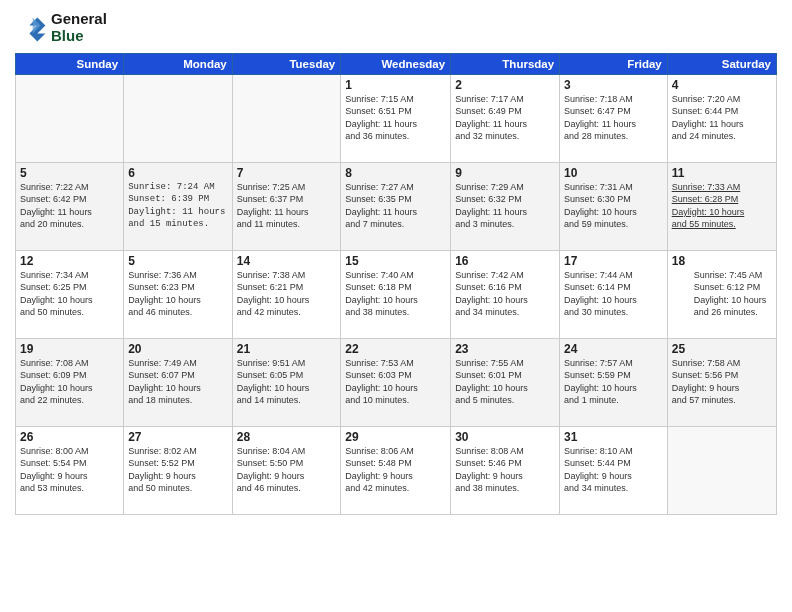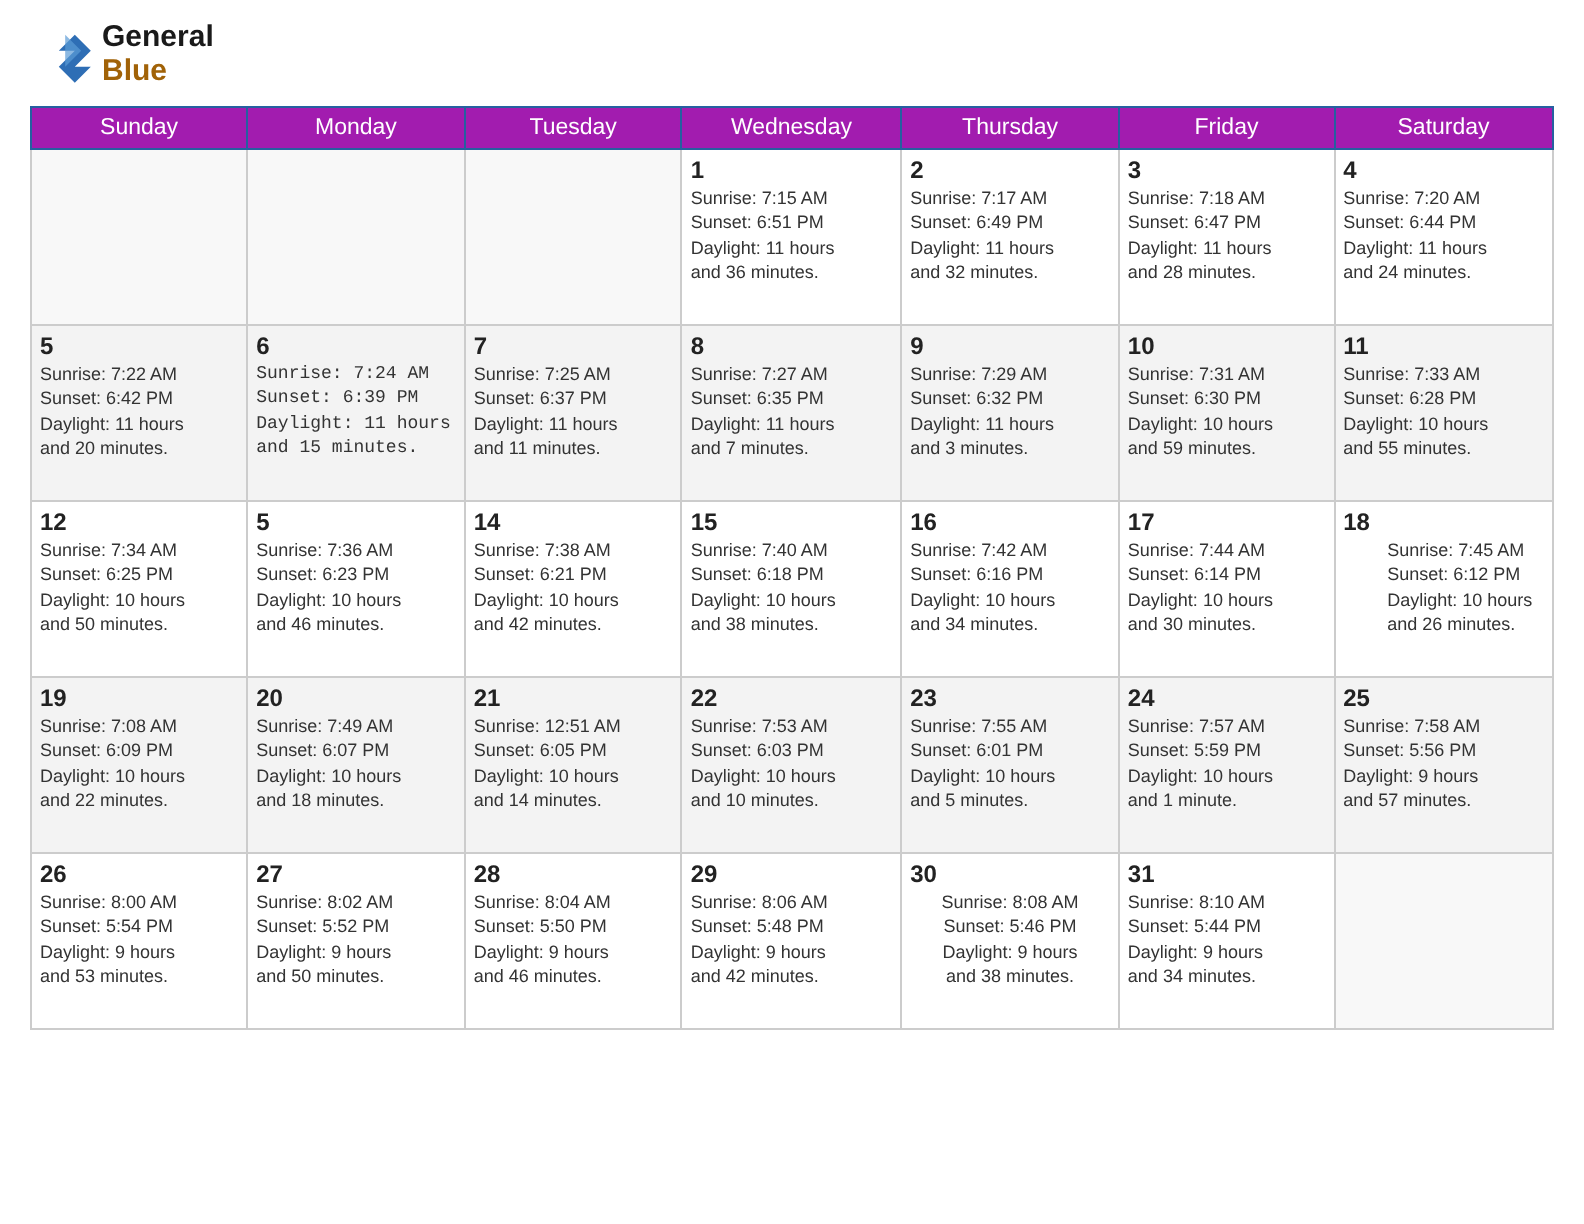--- a/index.html
+++ b/index.html
@@ -42,26 +42,26 @@
     .subtitle {
       font-size: 13px;
       color: #555;
     }
     .calendar {
       width: 100%;
       border-collapse: collapse;
       border: 1px solid #ccc;
     }
     .calendar th {
-      background: #a21caf;
+      background: #1d4ed8;
       color: #fff;
       font-size: 11.5px;
-      font-weight: normal;
+      font-weight: bold;
       padding: 4px 5px;
-      text-align: center;
+      text-align: right;
       border: 1px solid #2560a0;
     }
     .calendar td {
       border: 1px solid #ccc;
       vertical-align: top;
       padding: 3px 4px;
       width: 113px;
       height: 88px;
       font-size: 9.5px;
       color: #333;
@@ -91,21 +91,21 @@
 
 <div class="page">
   <div class="header">
     <div class="logo">
       <svg class="logo-icon" viewBox="0 0 40 40">
         <polygon points="28,8 38,18 28,28 38,28 28,38 18,28 28,18 18,18" fill="#2e6eb5"></polygon>
         <polygon points="22,8 32,18 22,28" fill="#5b9bd5" opacity="0.7"></polygon>
       </svg>
       <div>
         <div style="font-size:15px;font-weight:bold;color:#1a1a1a;line-height:1.15;">General</div>
-        <div style="font-size:15px;font-weight:bold;color:#a16207;line-height:1.15;">Blue</div>
+        <div style="font-size:15px;font-weight:bold;color:#14532d;line-height:1.15;">Blue</div>
       </div>
     </div>
     <div class="title-block">
       <div class="month-title"></div>
       <div class="subtitle"></div>
     </div>
   </div>
 
   <table class="calendar">
     <thead>
@@ -191,21 +191,21 @@
           </td>
           <td>
             <span class="day-num">10</span>
             <div class="day-info" style="white-space: pre-line;">Sunrise: 7:31 AM
 Sunset: 6:30 PM
 Daylight: 10 hours
 and 59 minutes.</div>
           </td>
           <td>
             <span class="day-num">11</span>
-            <div class="day-info" style="white-space: pre-line;">Sunrise: 7:33 AM
+            <div class="day-info" style="white-space: pre-line; text-decoration: underline;">Sunrise: 7:33 AM
 Sunset: 6:28 PM
 Daylight: 10 hours
 and 55 minutes.</div>
           </td>
         </tr>
         <tr>
           <td>
             <span class="day-num">12</span>
             <div class="day-info" style="white-space: pre-line;">Sunrise: 7:34 AM
 Sunset: 6:25 PM
@@ -265,21 +265,21 @@
           </td>
           <td>
             <span class="day-num">20</span>
             <div class="day-info" style="white-space: pre-line;">Sunrise: 7:49 AM
 Sunset: 6:07 PM
 Daylight: 10 hours
 and 18 minutes.</div>
           </td>
           <td>
             <span class="day-num">21</span>
-            <div class="day-info" style="white-space: pre-line;">Sunrise: 12:51 AM
+            <div class="day-info" style="white-space: pre-line;">Sunrise: 9:51 AM
 Sunset: 6:05 PM
 Daylight: 10 hours
 and 14 minutes.</div>
           </td>
           <td>
             <span class="day-num">22</span>
             <div class="day-info" style="white-space: pre-line;">Sunrise: 7:53 AM
 Sunset: 6:03 PM
 Daylight: 10 hours
 and 10 minutes.</div>
@@ -330,21 +330,21 @@
           </td>
           <td>
             <span class="day-num">29</span>
             <div class="day-info" style="white-space: pre-line;">Sunrise: 8:06 AM
 Sunset: 5:48 PM
 Daylight: 9 hours
 and 42 minutes.</div>
           </td>
           <td>
             <span class="day-num">30</span>
-            <div class="day-info" style="white-space: pre-line; text-align: center;">Sunrise: 8:08 AM
+            <div class="day-info" style="white-space: pre-line;">Sunrise: 8:08 AM
 Sunset: 5:46 PM
 Daylight: 9 hours
 and 38 minutes.</div>
           </td>
           <td>
             <span class="day-num">31</span>
             <div class="day-info" style="white-space: pre-line;">Sunrise: 8:10 AM
 Sunset: 5:44 PM
 Daylight: 9 hours
 and 34 minutes.</div>

